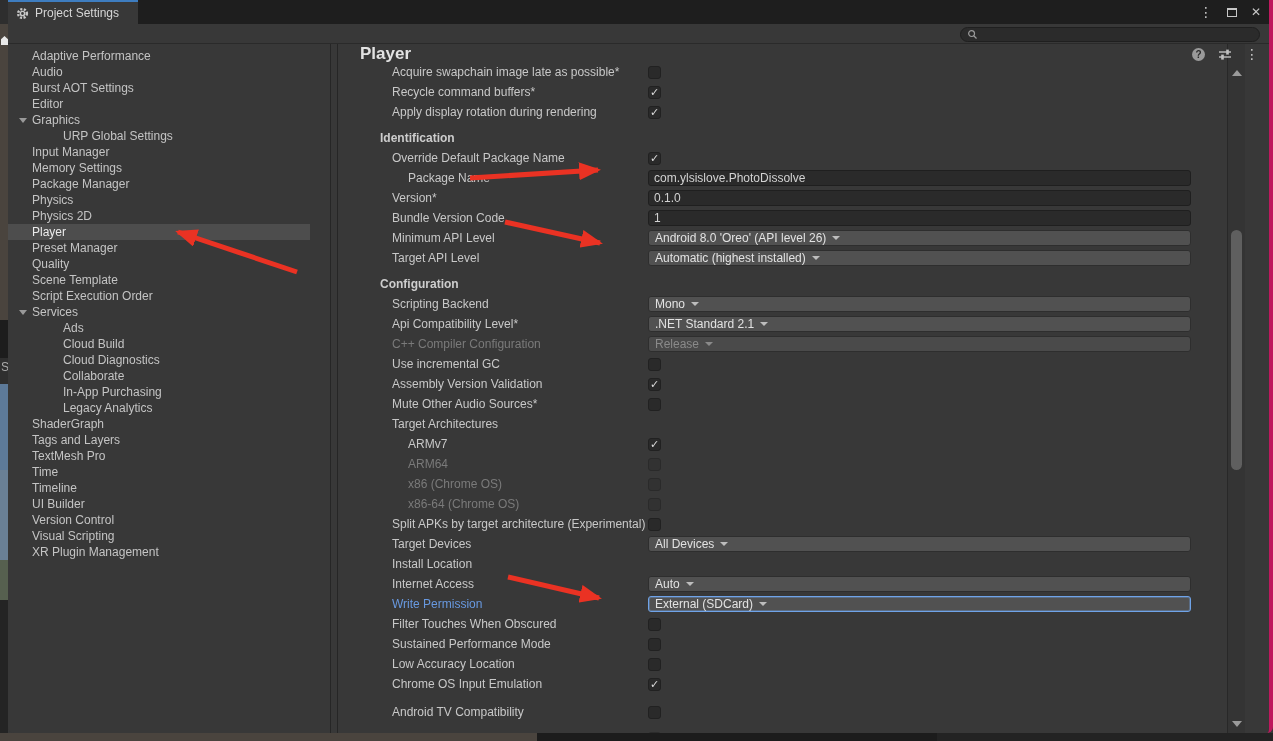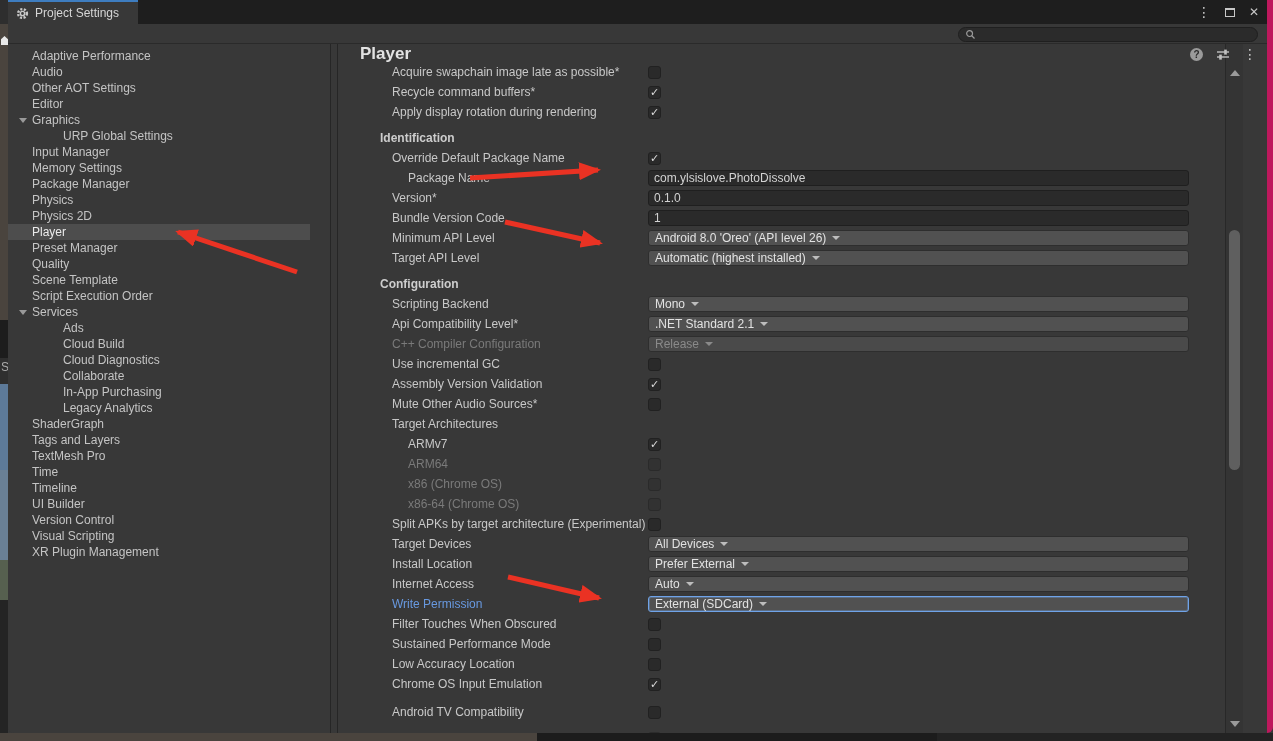--- a/index.html
+++ b/index.html
@@ -18,21 +18,21 @@
     background:linear-gradient(180deg,#2e2e2e 0 24px,var(--editor-taupe) 24px 320px,#1d1d1d 320px 358px,
     #2f2f2f 358px 384px,#5d7a99 384px 470px,#6a8095 470px 560px,#56604f 560px 600px,#242424 600px 100%);}
   .sliver .blob{position:absolute;left:1px;top:36px;width:7px;height:9px;background:#e8e8e8;
     clip-path:polygon(50% 0,100% 35%,100% 100%,0 100%,0 35%);}
   .sliver .frag{position:absolute;left:1px;top:360px;color:#aaa;font-size:12px;}
   .bottom-strip{position:absolute;left:0;top:733px;width:1273px;height:8px;
     background:linear-gradient(90deg,var(--editor-taupe) 0 537px,#1c1c1c 537px 937px,#232323 937px 100%);}
 
   
   .window{position:absolute;left:8px;top:0;width:1265px;height:733px;background:var(--bg);
-          border-radius:0 0 6px 6px;overflow:hidden;border-right:6px solid #be185d;}
+          border-radius:0 0 6px 6px;overflow:hidden;border-right:4px solid #be185d;}
   .titlebar{position:relative;height:24px;background:var(--titlebar);display:flex;align-items:stretch;}
   .tab{width:130px;background:var(--bg);border-top:2px solid var(--tab-accent);
        display:flex;align-items:center;gap:6px;padding-left:8px;color:#D6D6D6;}
   .winctrl{position:absolute;top:0;height:24px;display:flex;align-items:center;gap:14px;right:8px;color:#C8C8C8;}
   .winctrl .kebab{font-size:14px;line-height:24px;cursor:default;}
   .maxbox{display:inline-block;width:10px;height:9px;border:1px solid #C8C8C8;border-top:2px solid #C8C8C8;}
   .winctrl .close{font-size:12px;}
 
   .toolbar{position:relative;height:20px;background:var(--bg);border-bottom:1px solid #2A2A2A;}
   .search{position:absolute;right:9px;top:3px;width:300px;height:15px;background:#2B2B2B;
@@ -145,21 +145,21 @@
         <rect x="8.2" y="1.6" width="2.6" height="5" fill="#C0C0C0"></rect>
         <rect x="3.2" y="6.6" width="2.6" height="5" fill="#C0C0C0"></rect>
       </svg>
       <span class="hdr-kebab">⋮</span>
     </div>
 
     <div class="main">
       <div class="sidebar" id="sidebar">
           <div class="sitem"><span>Adaptive Performance</span></div>
           <div class="sitem"><span>Audio</span></div>
-          <div class="sitem"><span>Other AOT Settings</span></div>
+          <div class="sitem"><span>Burst AOT Settings</span></div>
           <div class="sitem"><span>Editor</span></div>
           <div class="sitem"><span class="tri"></span><span>Graphics</span></div>
           <div class="sitem child"><span>URP Global Settings</span></div>
           <div class="sitem"><span>Input Manager</span></div>
           <div class="sitem"><span>Memory Settings</span></div>
           <div class="sitem"><span>Package Manager</span></div>
           <div class="sitem"><span>Physics</span></div>
           <div class="sitem"><span>Physics 2D</span></div>
           <div class="sitem selected"><span>Player</span></div>
           <div class="sitem"><span>Preset Manager</span></div>
@@ -341,26 +341,20 @@
               <span class="label">Target Devices</span>
               <div class="ctrl">
                 <div class="dd">
                   <span>All Devices</span>
                   <span class="caret"></span>
                 </div>
               </div>
             </div>
             <div class="row">
               <span class="label">Install Location</span>
-              <div class="ctrl">
-                <div class="dd">
-                  <span>Prefer External</span>
-                  <span class="caret"></span>
-                </div>
-              </div>
             </div>
             <div class="row">
               <span class="label">Internet Access</span>
               <div class="ctrl">
                 <div class="dd">
                   <span>Auto</span>
                   <span class="caret"></span>
                 </div>
               </div>
             </div>

